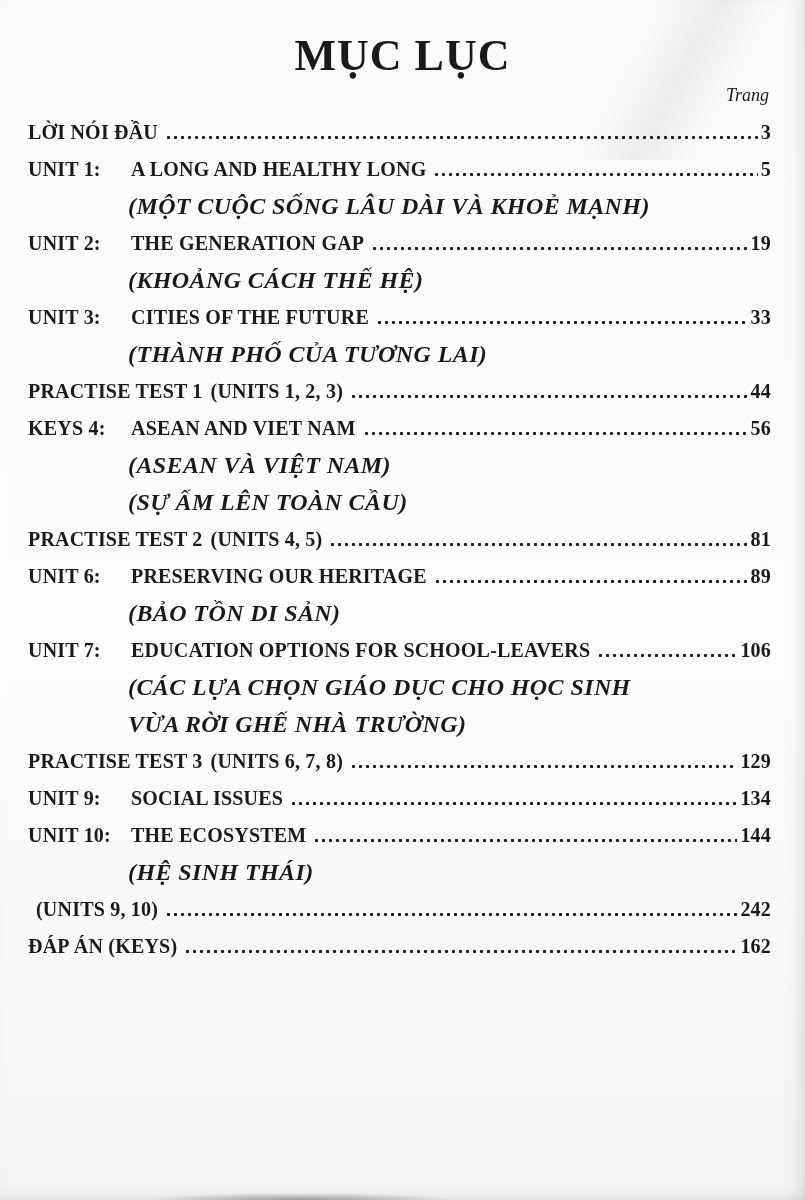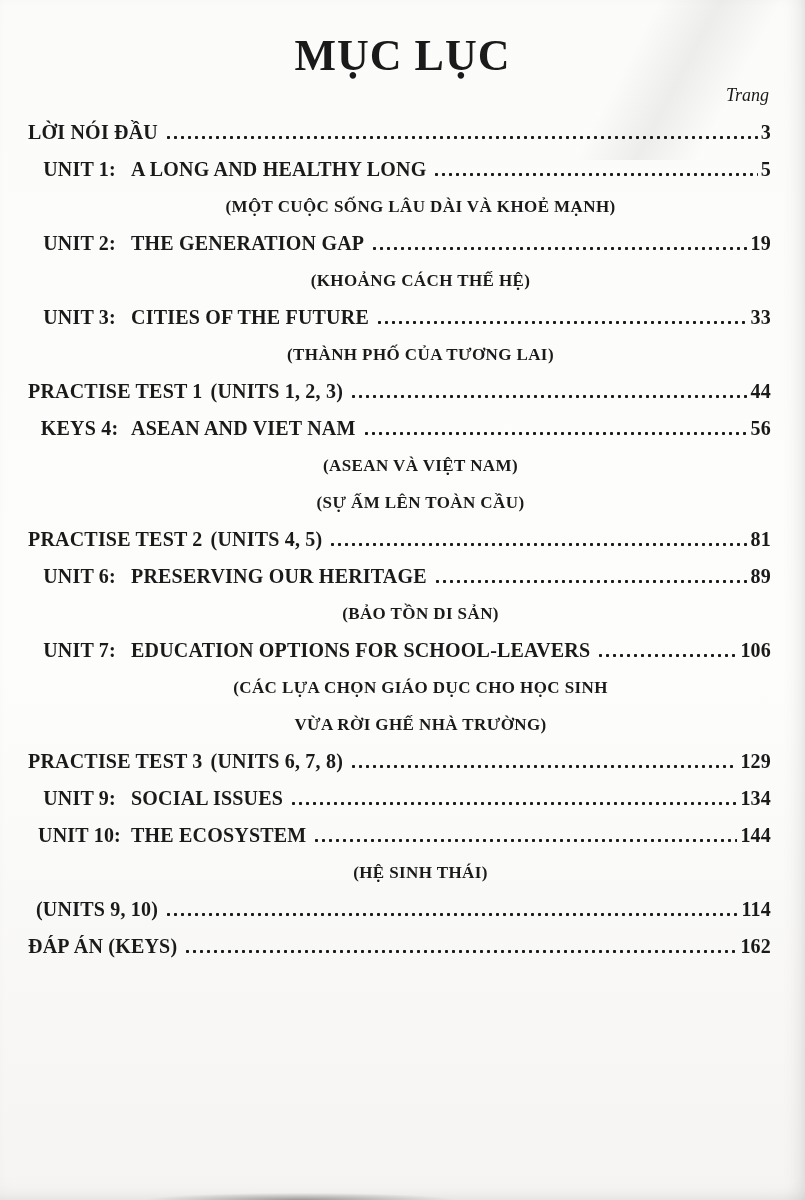--- a/index.html
+++ b/index.html
@@ -36,21 +36,21 @@
     font-weight: bold;
     letter-spacing: 1px;
   }
   .trang {
     text-align: right;
     font-style: italic;
     font-size: 18px;
     padding-right: 36px;
     margin: 0 0 8px 0;
   }
-  .toc { padding: 0 34px 0 28px; text-align: center; }
+  .toc { padding: 0 34px 0 28px; }
   .row {
     display: flex;
     align-items: baseline;
     line-height: 37px;
     font-size: 20px;
     font-weight: bold;
     letter-spacing: 0.2px;
     white-space: nowrap;
   }
   .lbl { width: 103px; flex: none; }
@@ -62,24 +62,25 @@
     align-self: flex-end;
     height: 3px;
     margin: 0 3px 12px 7px;
     background-image: radial-gradient(circle, #1a1a1a 1.35px, rgba(0,0,0,0) 1.7px);
     background-size: 7px 3px;
     background-repeat: repeat-x;
     background-position: left bottom;
   }
   .pg { flex: none; }
   .sub {
-    margin-left: 42px;
+    margin-left: 100px;
     line-height: 37px;
-    font-size: 17px;
+    font-size: 24px;
     font-weight: bold;
+    font-style: italic;
     letter-spacing: 0.4px;
     white-space: nowrap;
   }
 </style>
 </head>
 <body>
 
 <div class="page">
   <div class="artifact-fold"></div>
 
@@ -196,21 +197,21 @@
         <span class="ttl">THE ECOSYSTEM</span>
         <span class="leader"></span>
         <span class="pg">144</span>
       </div>
       <div class="sub">(HỆ SINH THÁI)</div>
     </div>
 
     <div class="row">
       <span class="ttl-italic">(UNITS 9, 10)</span>
       <span class="leader"></span>
-      <span class="pg">114</span>
+      <span class="pg">242</span>
     </div>
 
     <div class="row">
       <span class="ttl">ĐÁP ÁN (KEYS)</span>
       <span class="leader"></span>
       <span class="pg">162</span>
     </div>
 
   </div>
 

